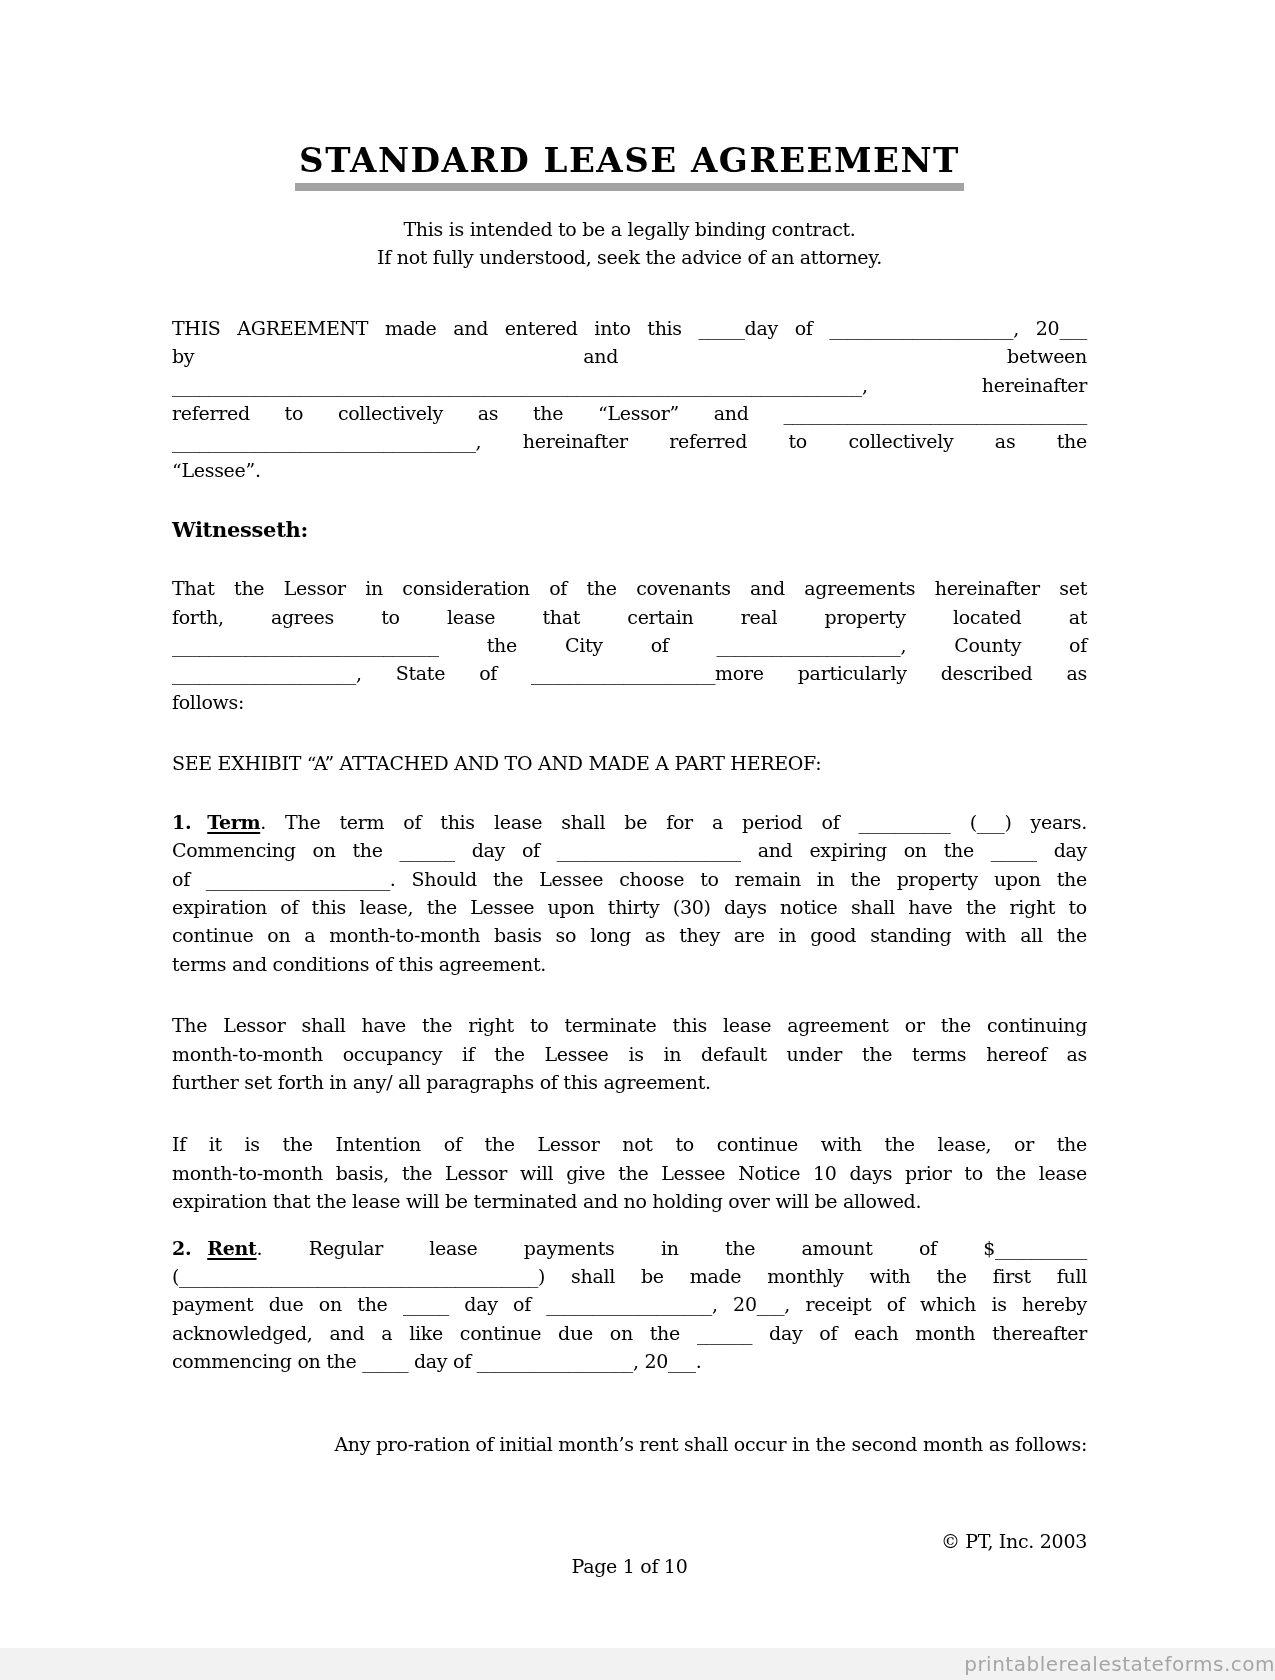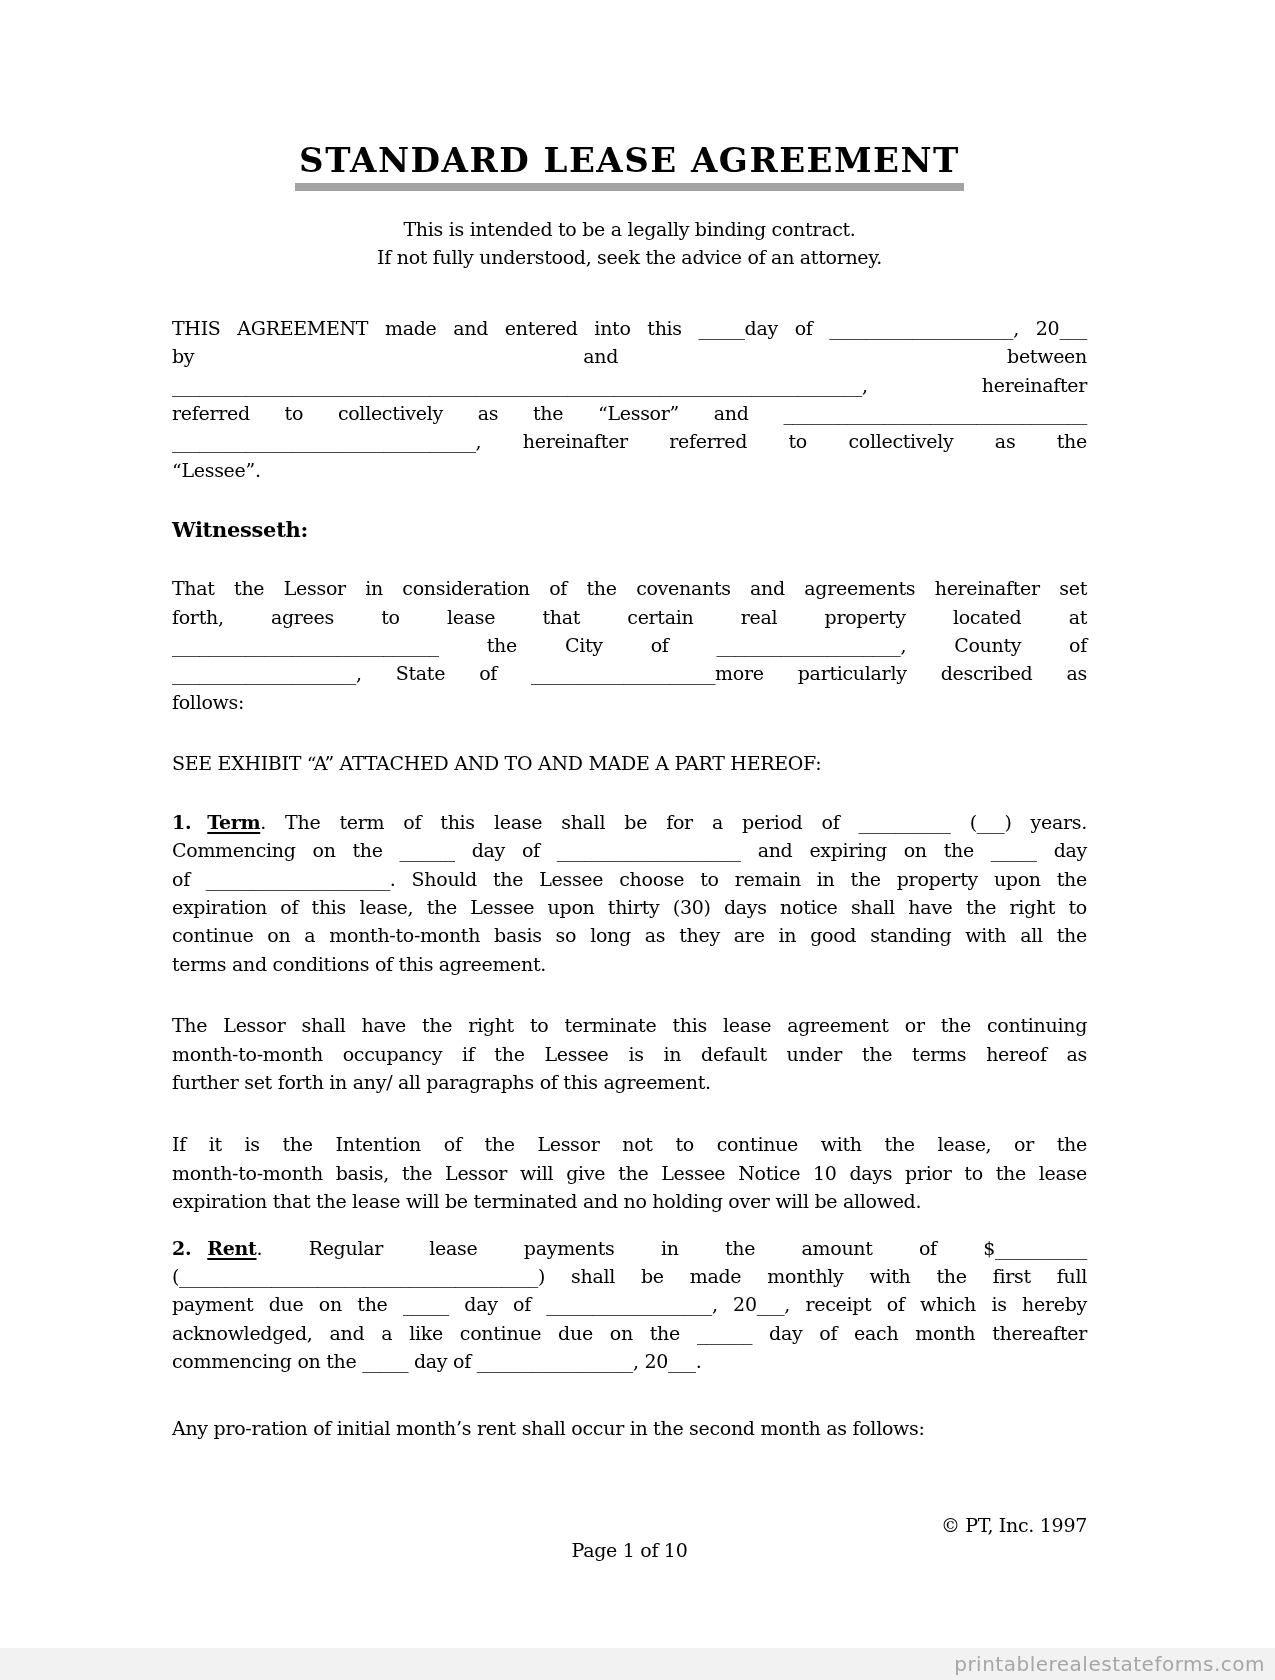--- a/index.html
+++ b/index.html
@@ -33,40 +33,39 @@
   .jline { text-align: justify; text-align-last: justify; }
   .lline { text-align: left; }
   .m-intro { margin-top: 42px; }
   .m-heading { margin-top: 33px; }
   .m-wit { margin-top: 32px; }
   .m-exhibit { margin-top: 33px; }
   .m-term { margin-top: 30px; }
   .m-terminate { margin-top: 33px; }
   .m-intent { margin-top: 34px; }
   .m-rent { margin-top: 18px; }
-  .m-proration { margin-top: 38px; }
+  .m-proration { margin-top: 54px; text-align: right; }
   .heading { font-size: 21px; font-weight: 700; letter-spacing: -0.3px; }
   .sec-num { font-weight: 700; margin-right: 16px; }
   .sec-label { font-weight: 700; text-decoration: underline; text-decoration-thickness: 2px; text-underline-offset: 3px; }
   .copyright { margin-top: 72px; text-align: right; font-size: 19px; line-height: 22px; letter-spacing: -0.3px; }
   .pagenum { text-align: center; font-size: 19px; line-height: 28.4px; letter-spacing: -0.3px; }
   .watermark-bar {
     position: absolute;
     left: 0; bottom: 0;
     width: 100%;
     height: 32px;
     background: #f2f2f2;
   }
   .watermark-text {
     font-family: "DejaVu Sans", sans-serif;
     font-size: 20px;
     line-height: 32px;
     color: #a6a6a6;
     text-align: right;
-    padding-right: 10px;
     letter-spacing: 0.5px;
   }
 </style>
 </head>
 <body>
 
 <div class="page">
   <div class="content">
 
     <div class="title-wrap">
@@ -123,21 +122,21 @@
     <div class="para m-rent">
       <div class="jline"><span class="sec-num">2.</span><span class="sec-label">Rent</span><span>.  Regular lease payments in the amount of $__________</span></div>
       <div class="jline">(_______________________________________) shall be made monthly with the first full</div>
       <div class="jline">payment due on the _____ day of __________________, 20___, receipt of which is hereby</div>
       <div class="jline">acknowledged, and a like continue due on the ______ day of each month thereafter</div>
       <div class="lline">commencing on the _____ day of _________________, 20___.</div>
     </div>
 
     <div class="para m-proration lline">Any pro-ration of initial month’s rent shall occur in the second month as follows:</div>
 
-    <div class="copyright">© PT, Inc. 1997</div>
+    <div class="copyright">© PT, Inc. 2003</div>
     <div class="pagenum">Page 1 of 10</div>
 
   </div>
 
   <div class="watermark-bar">
     <div class="watermark-text">printablerealestateforms.com</div>
   </div>
 </div>
 
 </body></html>

